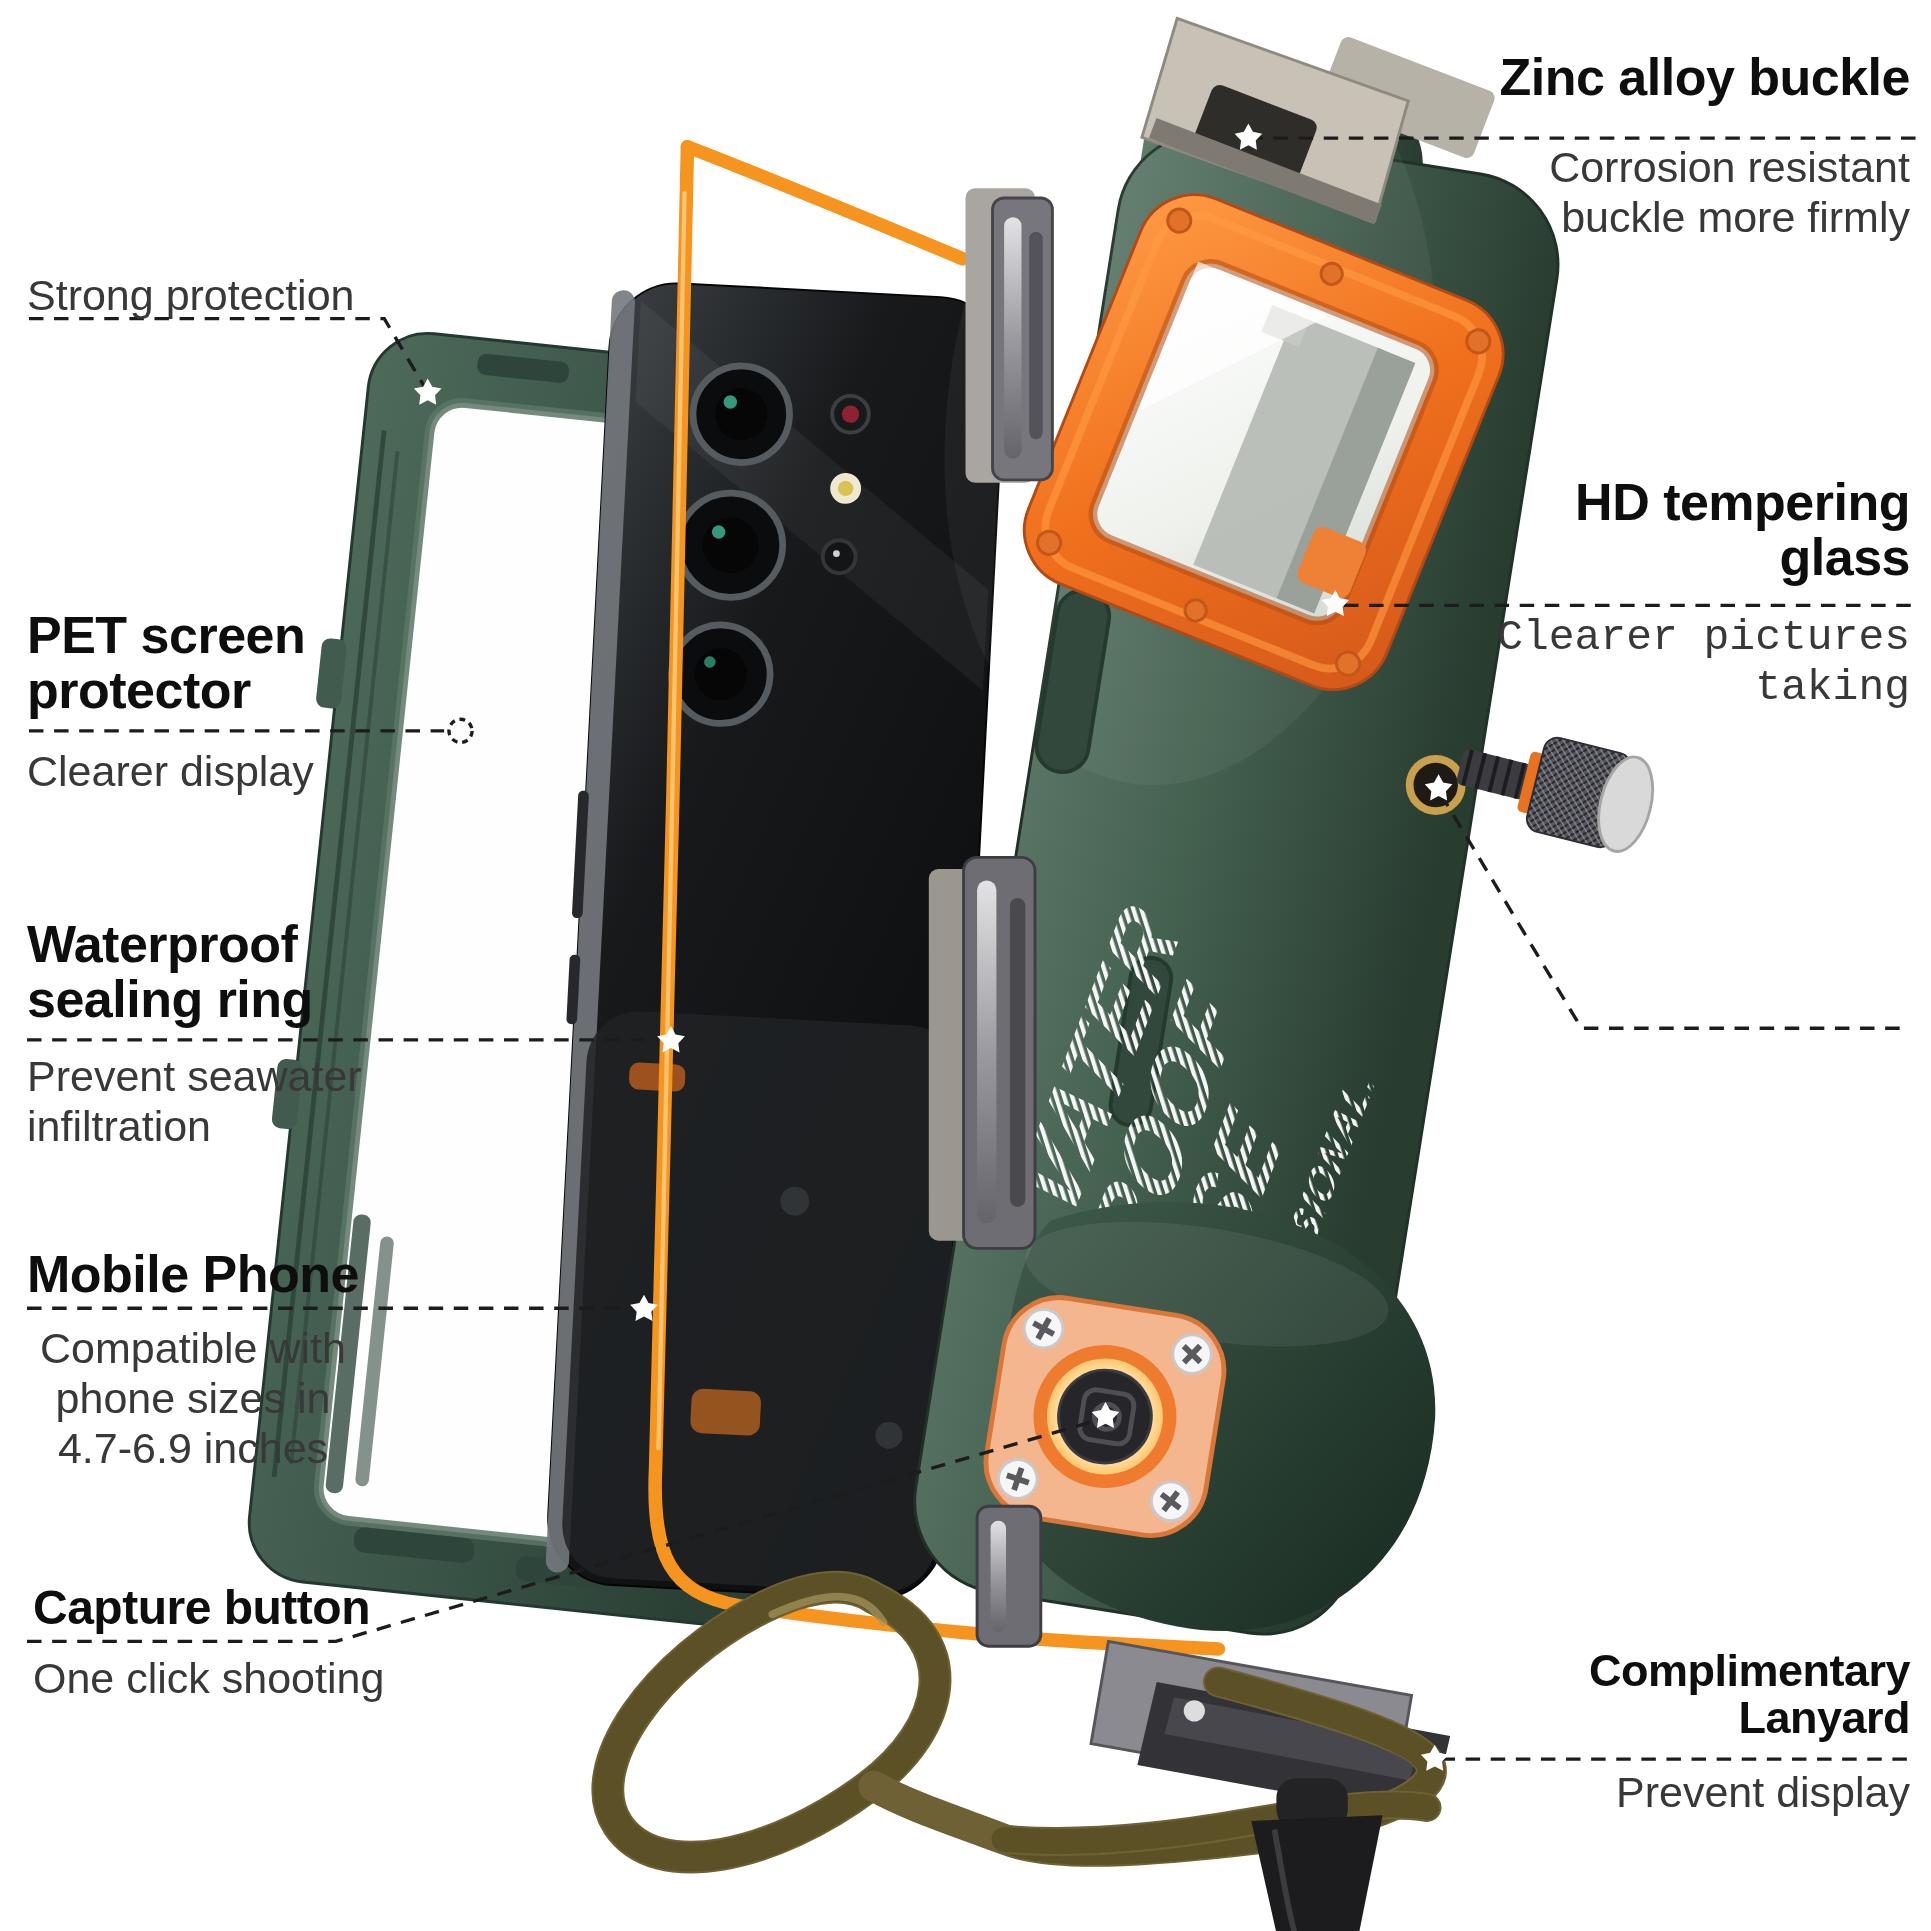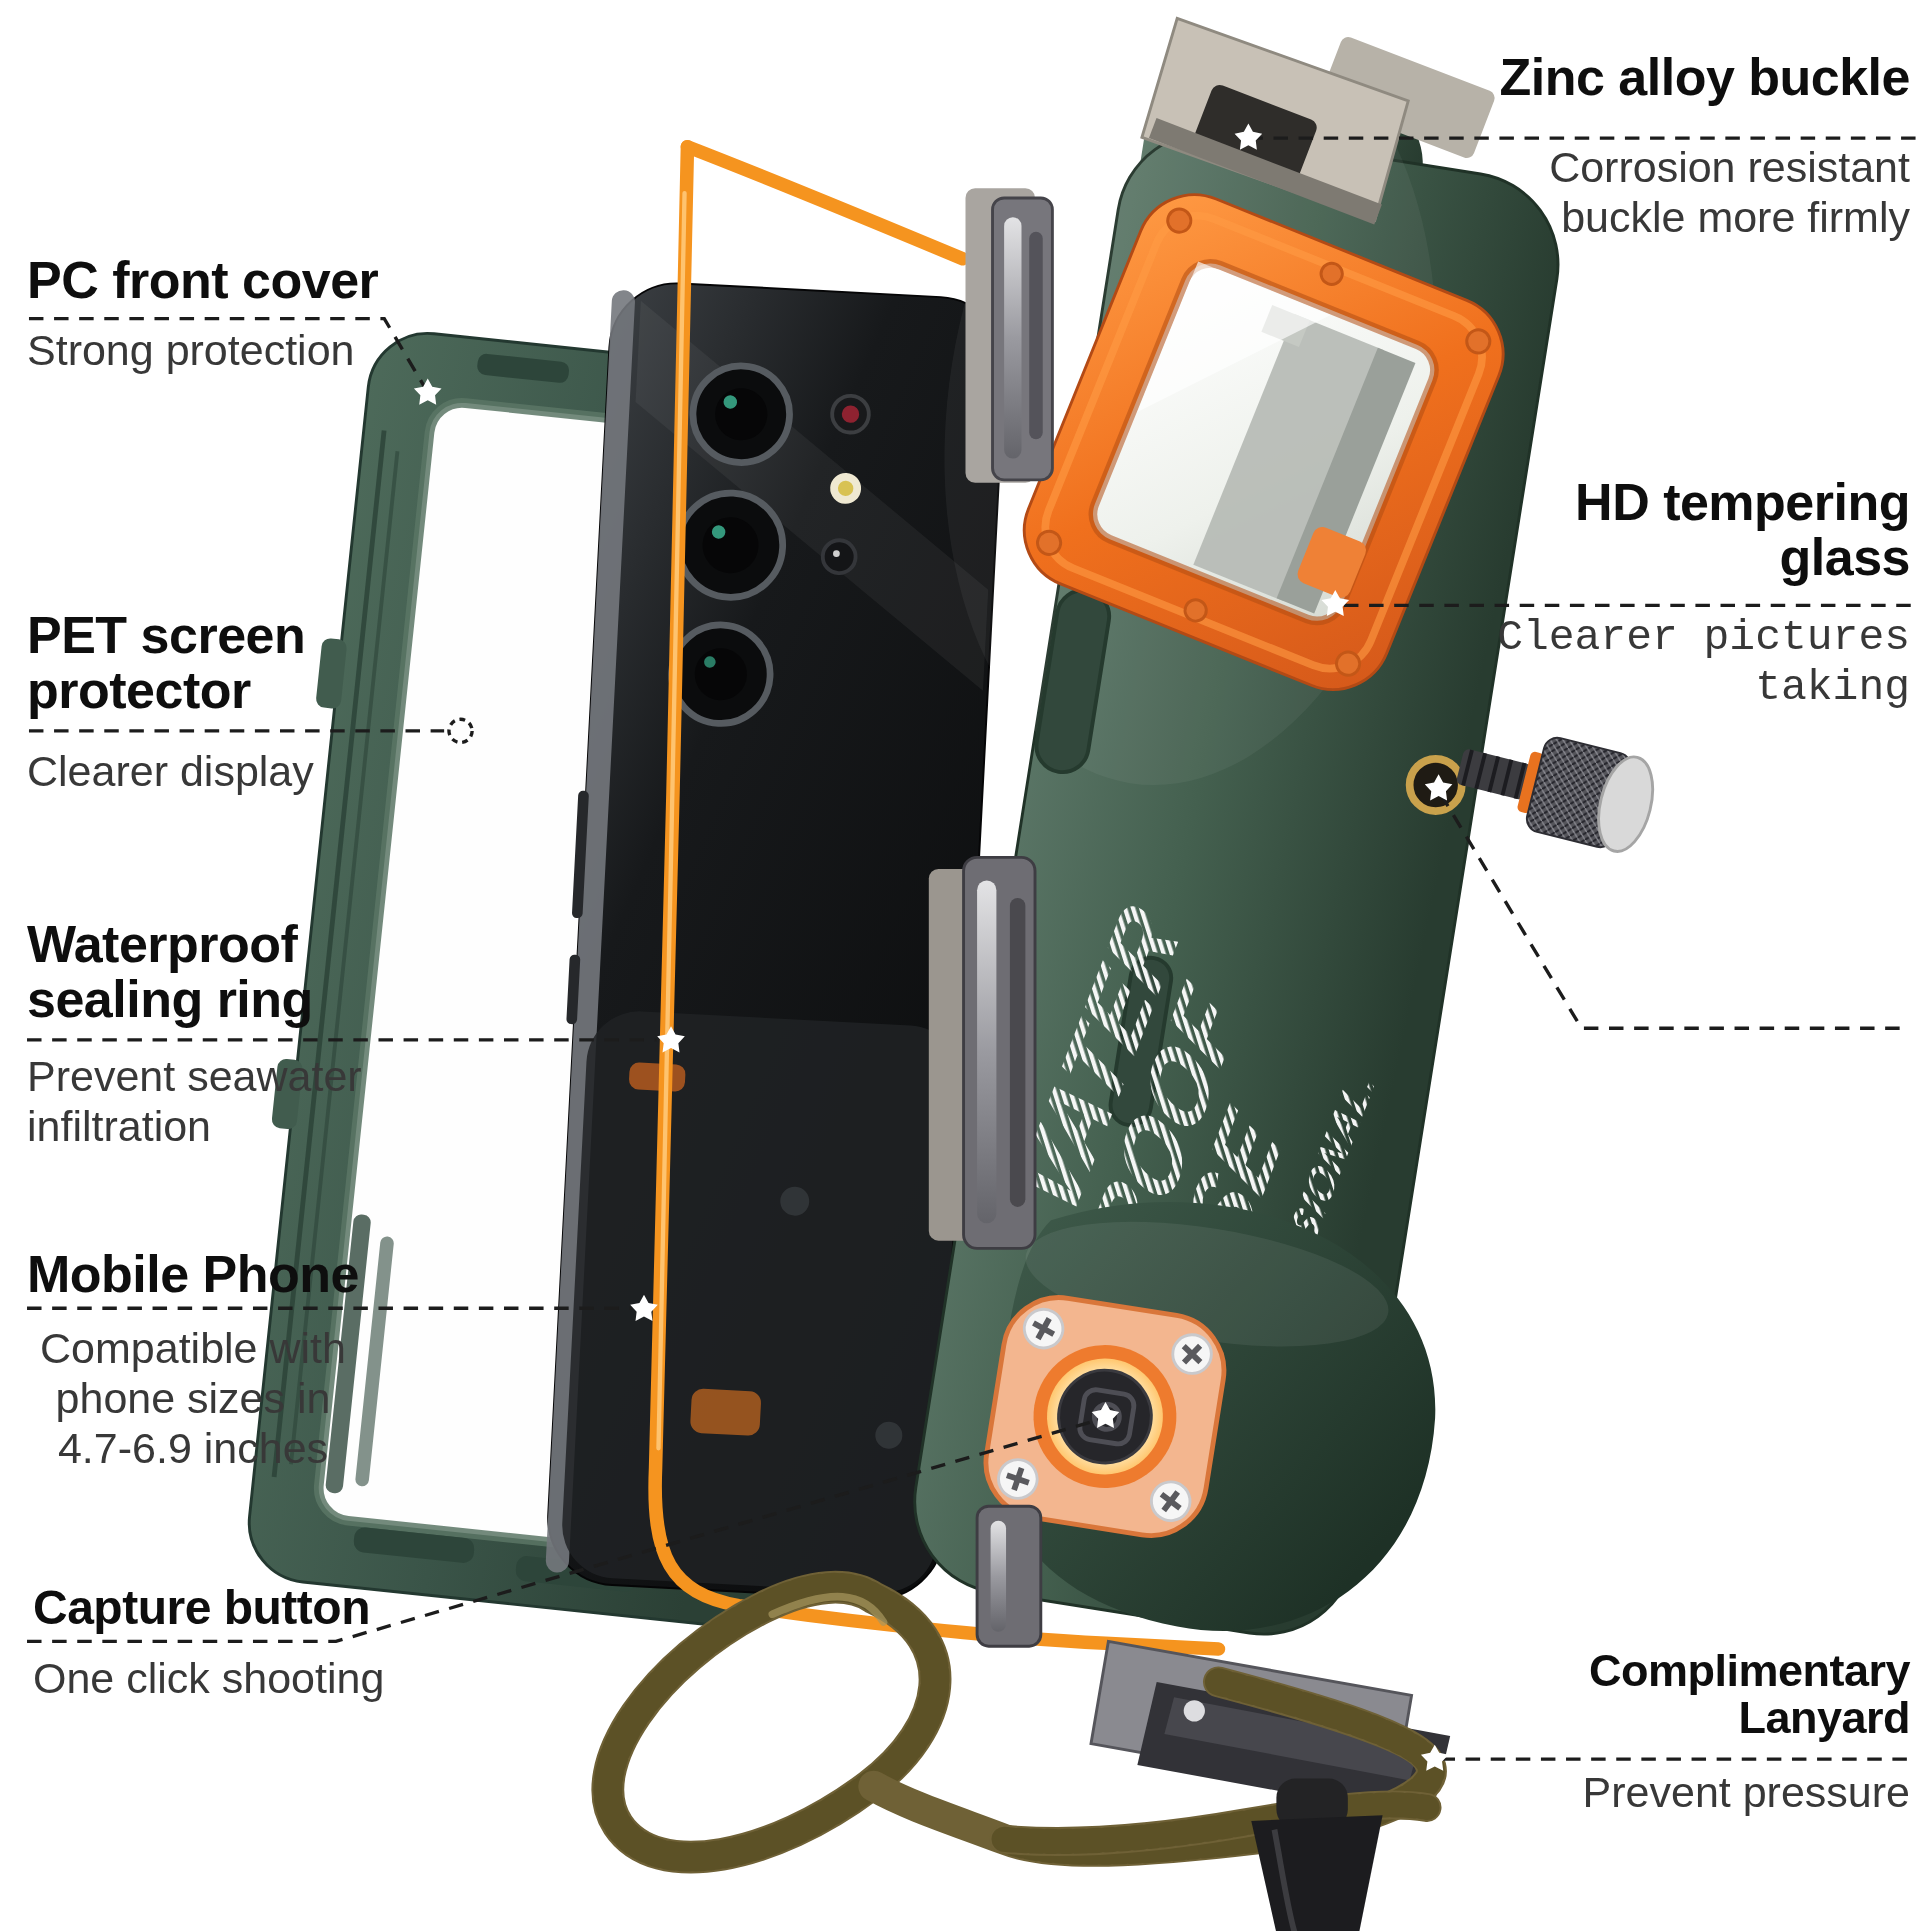--- a/index.html
+++ b/index.html
@@ -284,21 +284,20 @@
   </g>
 </svg>
 
 <div class="callout right" style="top:50px; right:21px;">
   <div class="title">Zinc alloy buckle</div>
   <div class="desc" style="margin-top:37px;">Corrosion resistant
 buckle more firmly</div>
 </div>
 
 <div class="callout" style="top:253px; left:27px;">
-  <div class="title">PC front cover</div>
   <div class="desc" style="margin-top:17.4px;">Strong protection</div>
 </div>
 
 <div class="callout" style="top:917px; left:27px;">
   <div class="title">Waterproof
 sealing ring</div>
   <div class="desc" style="margin-top:25px;">Prevent seawater
 infiltration</div>
 </div>
 
@@ -326,17 +325,17 @@
   <div class="desc" style="margin-top:29px;font-family:Liberation Mono, monospace;">Clearer pictures
 taking</div>
 </div>
 
 <div class="callout right" style="top:966px; right:21px;">
 </div>
 
 <div class="callout right t-xs" style="top:1647px; right:21px;">
   <div class="title">Complimentary
 Lanyard</div>
-  <div class="desc" style="margin-top:25px;">Prevent pressure</div>
+  <div class="desc" style="margin-top:25px;">Prevent display</div>
 </div>
 
 </div>
 
 
 </body></html>

